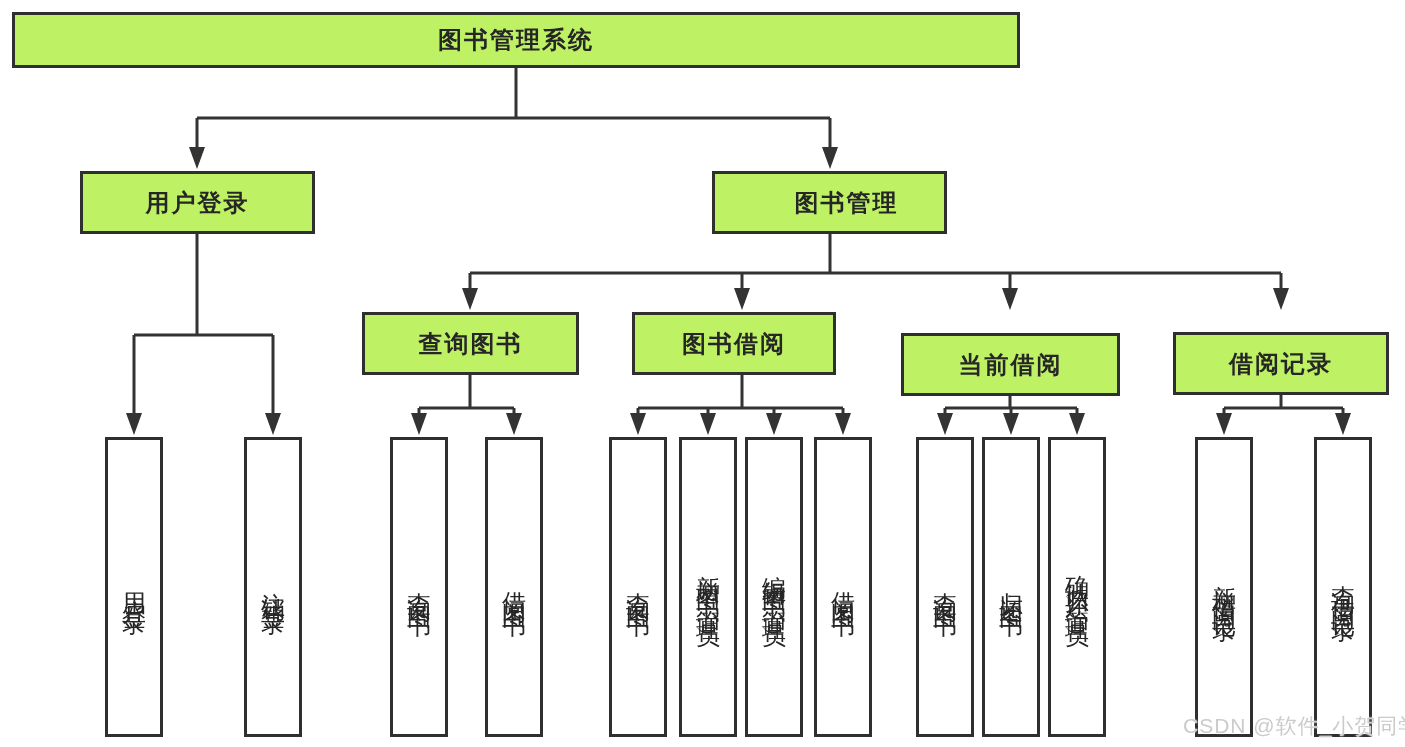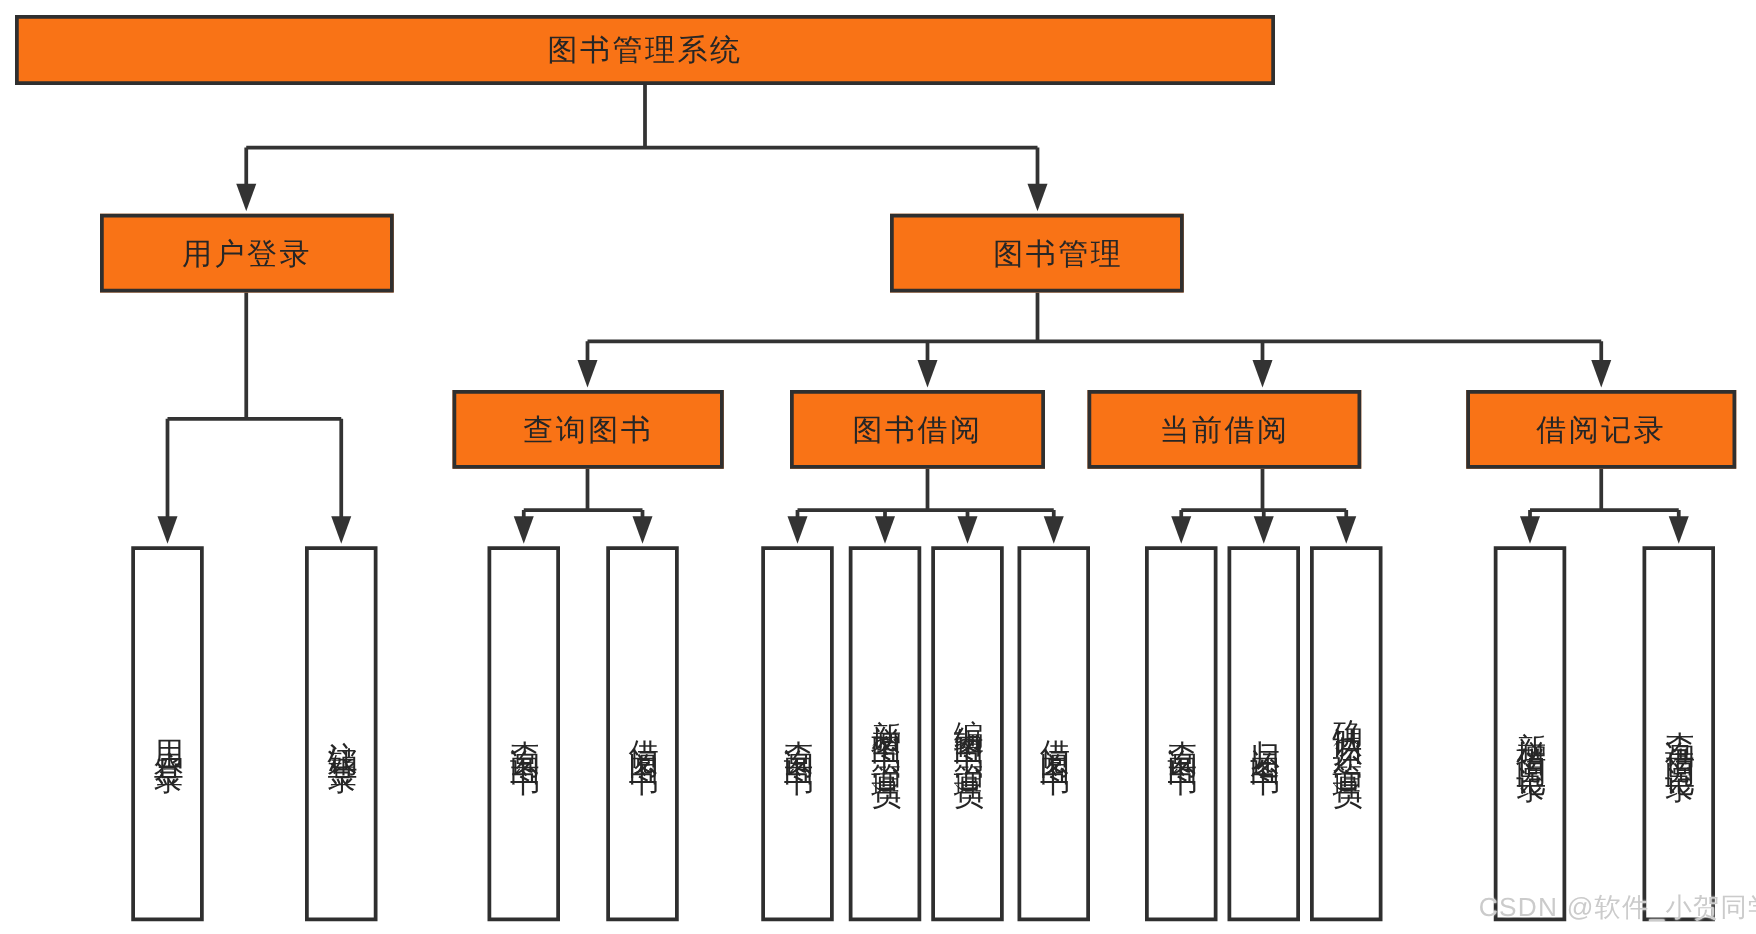--- a/index.html
+++ b/index.html
@@ -11,26 +11,27 @@
     overflow:hidden;
   }
   #connectors{position:absolute;left:0;top:0;z-index:1;}
   #connectors path, #connectors line{
     stroke:var(--line,#333333);stroke-width:3;fill:none;
   }
   #connectors polygon{fill:var(--line,#333333);stroke:none;}
   .node{
     position:absolute;z-index:2;
     box-sizing:border-box;
-    background:#f97316;
+    background:#bef264;
     border:3px solid var(--border,#2f2f2f);
     display:flex;align-items:center;justify-content:center;
     color:var(--text,#262626);
     font-size:24px;letter-spacing:2px;
     white-space:nowrap;
+    font-weight:bold;
   }
   .root-node{left:12px;top:12px;width:1008px;height:56px;}
   .l2-node,.l3-node{height:63px;}
   .l2-node{top:171px;width:235px;}
   .l3-node{top:312px;}
   .leaf{
     position:absolute;z-index:2;
     box-sizing:border-box;
     top:437px;width:58px;height:300px;
     background:#ffffff;
@@ -107,22 +108,22 @@
       <polygon points="1335,413 1351,413 1343,435"></polygon>
     </svg>
 
   <div class="node root-node">图书管理系统</div>
 
   <div class="node l2-node" style="left:80px;">用户登录</div>
   <div class="node l2-node" style="left:712px;padding-left:34px;">图书管理</div>
 
   <div class="node l3-node" style="left:362px;width:217px;">查询图书</div>
   <div class="node l3-node" style="left:632px;width:204px;">图书借阅</div>
-  <div class="node l3-node" style="left:870px;width:219px;">当前借阅</div>
-  <div class="node l3-node" style="left:1173px;width:216px;">借阅记录</div>
+  <div class="node l3-node" style="left:901px;width:219px;margin-top:21px;">当前借阅</div>
+  <div class="node l3-node" style="left:1173px;width:216px;margin-top:20px;">借阅记录</div>
 
   <div class="leaf" style="left:105px;">
     <span>用户登录</span>
   </div>
   <div class="leaf" style="left:244px;">
     <span>注销登录</span>
   </div>
 
   <div class="leaf" style="left:390px;">
     <span>查询图书</span>

